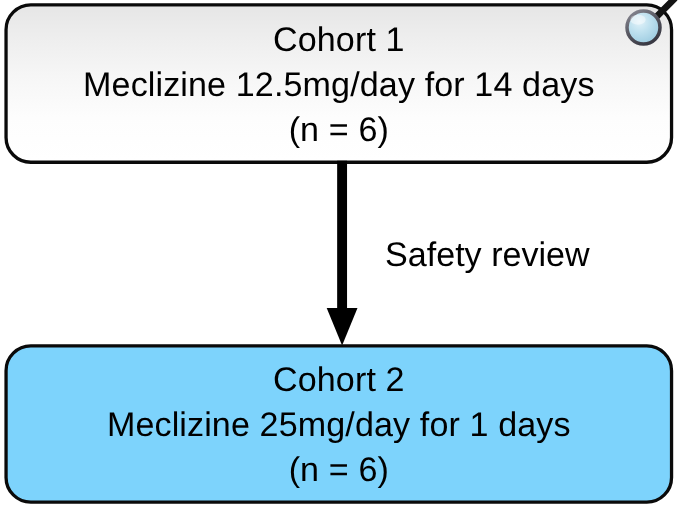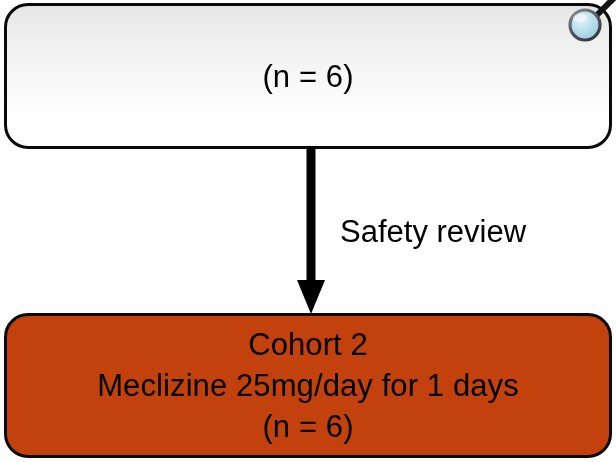--- a/index.html
+++ b/index.html
@@ -44,21 +44,21 @@
     width: 608px;
     height: 146px;
     background: linear-gradient(to bottom, #e6e6e6 0%, #ededed 18%, #f6f6f6 45%, #fdfdfd 72%, #ffffff 100%);
   }
 
   .node-cohort2 {
     left: 4px;
     top: 313px;
     width: 608px;
     height: 145px;
-    background: #c2410c;
+    background: #7dd3fc;
   }
 
   .node-line {
     font-size: 31px;
     line-height: 41px;
     letter-spacing: 0.1px;
     white-space: nowrap;
   }
 
   
@@ -66,21 +66,21 @@
     position: absolute;
     left: 296px;
     top: 146px;
     width: 30px;
     height: 170px;
   }
 
   
   .edge-label {
     position: absolute;
-    left: 340px;
+    left: 350px;
     top: 212px;
     font-size: 31px;
     line-height: 40px;
     color: #000000;
     white-space: nowrap;
   }
 
   
   .magnifier {
     position: absolute;
@@ -90,20 +90,22 @@
     height: 62px;
     pointer-events: auto;
   }
 </style>
 </head>
 <body>
 
 <div class="canvas">
 
   <div class="node node-cohort1">
+    <div class="node-line">Cohort 1</div>
+    <div class="node-line">Meclizine 12.5mg/day for 14 days</div>
     <div class="node-line">(n = 6)</div>
   </div>
 
   <svg class="arrow" viewBox="0 0 30 170">
     <line x1="15" y1="0" x2="15" y2="146" stroke="#000000" stroke-width="9"></line>
     <polygon points="15,168 1,134 29,134" fill="#000000"></polygon>
   </svg>
 
   <div class="edge-label">Safety review</div>
 

